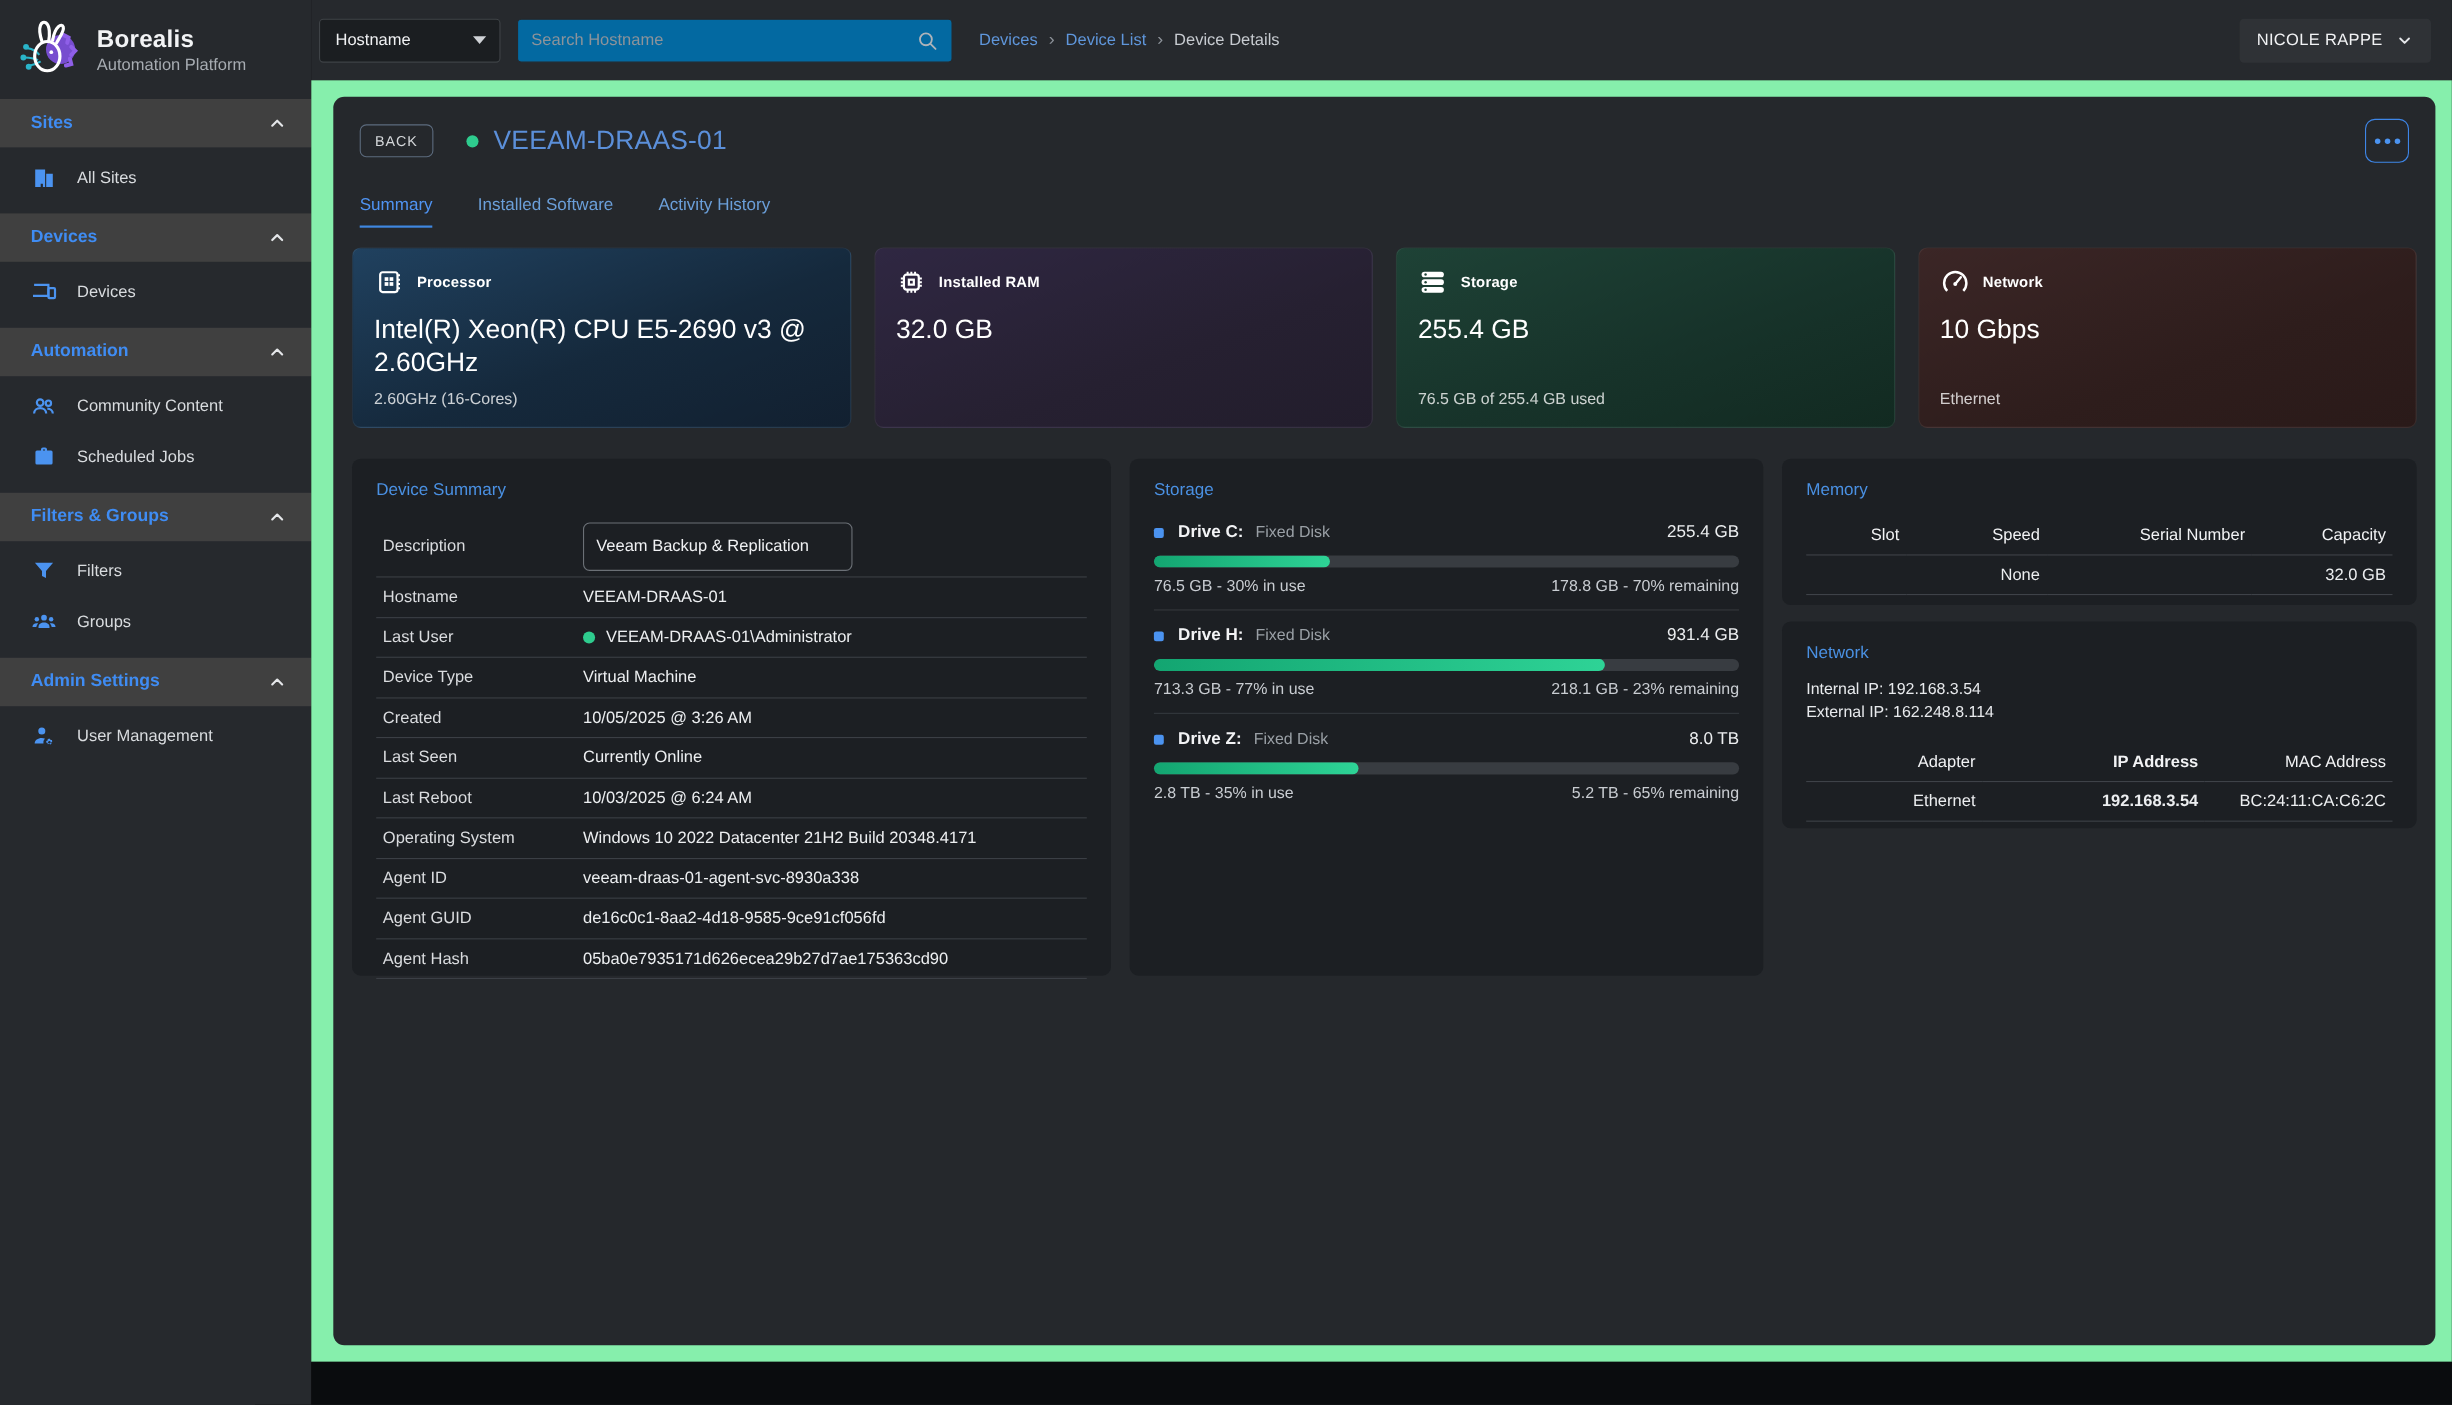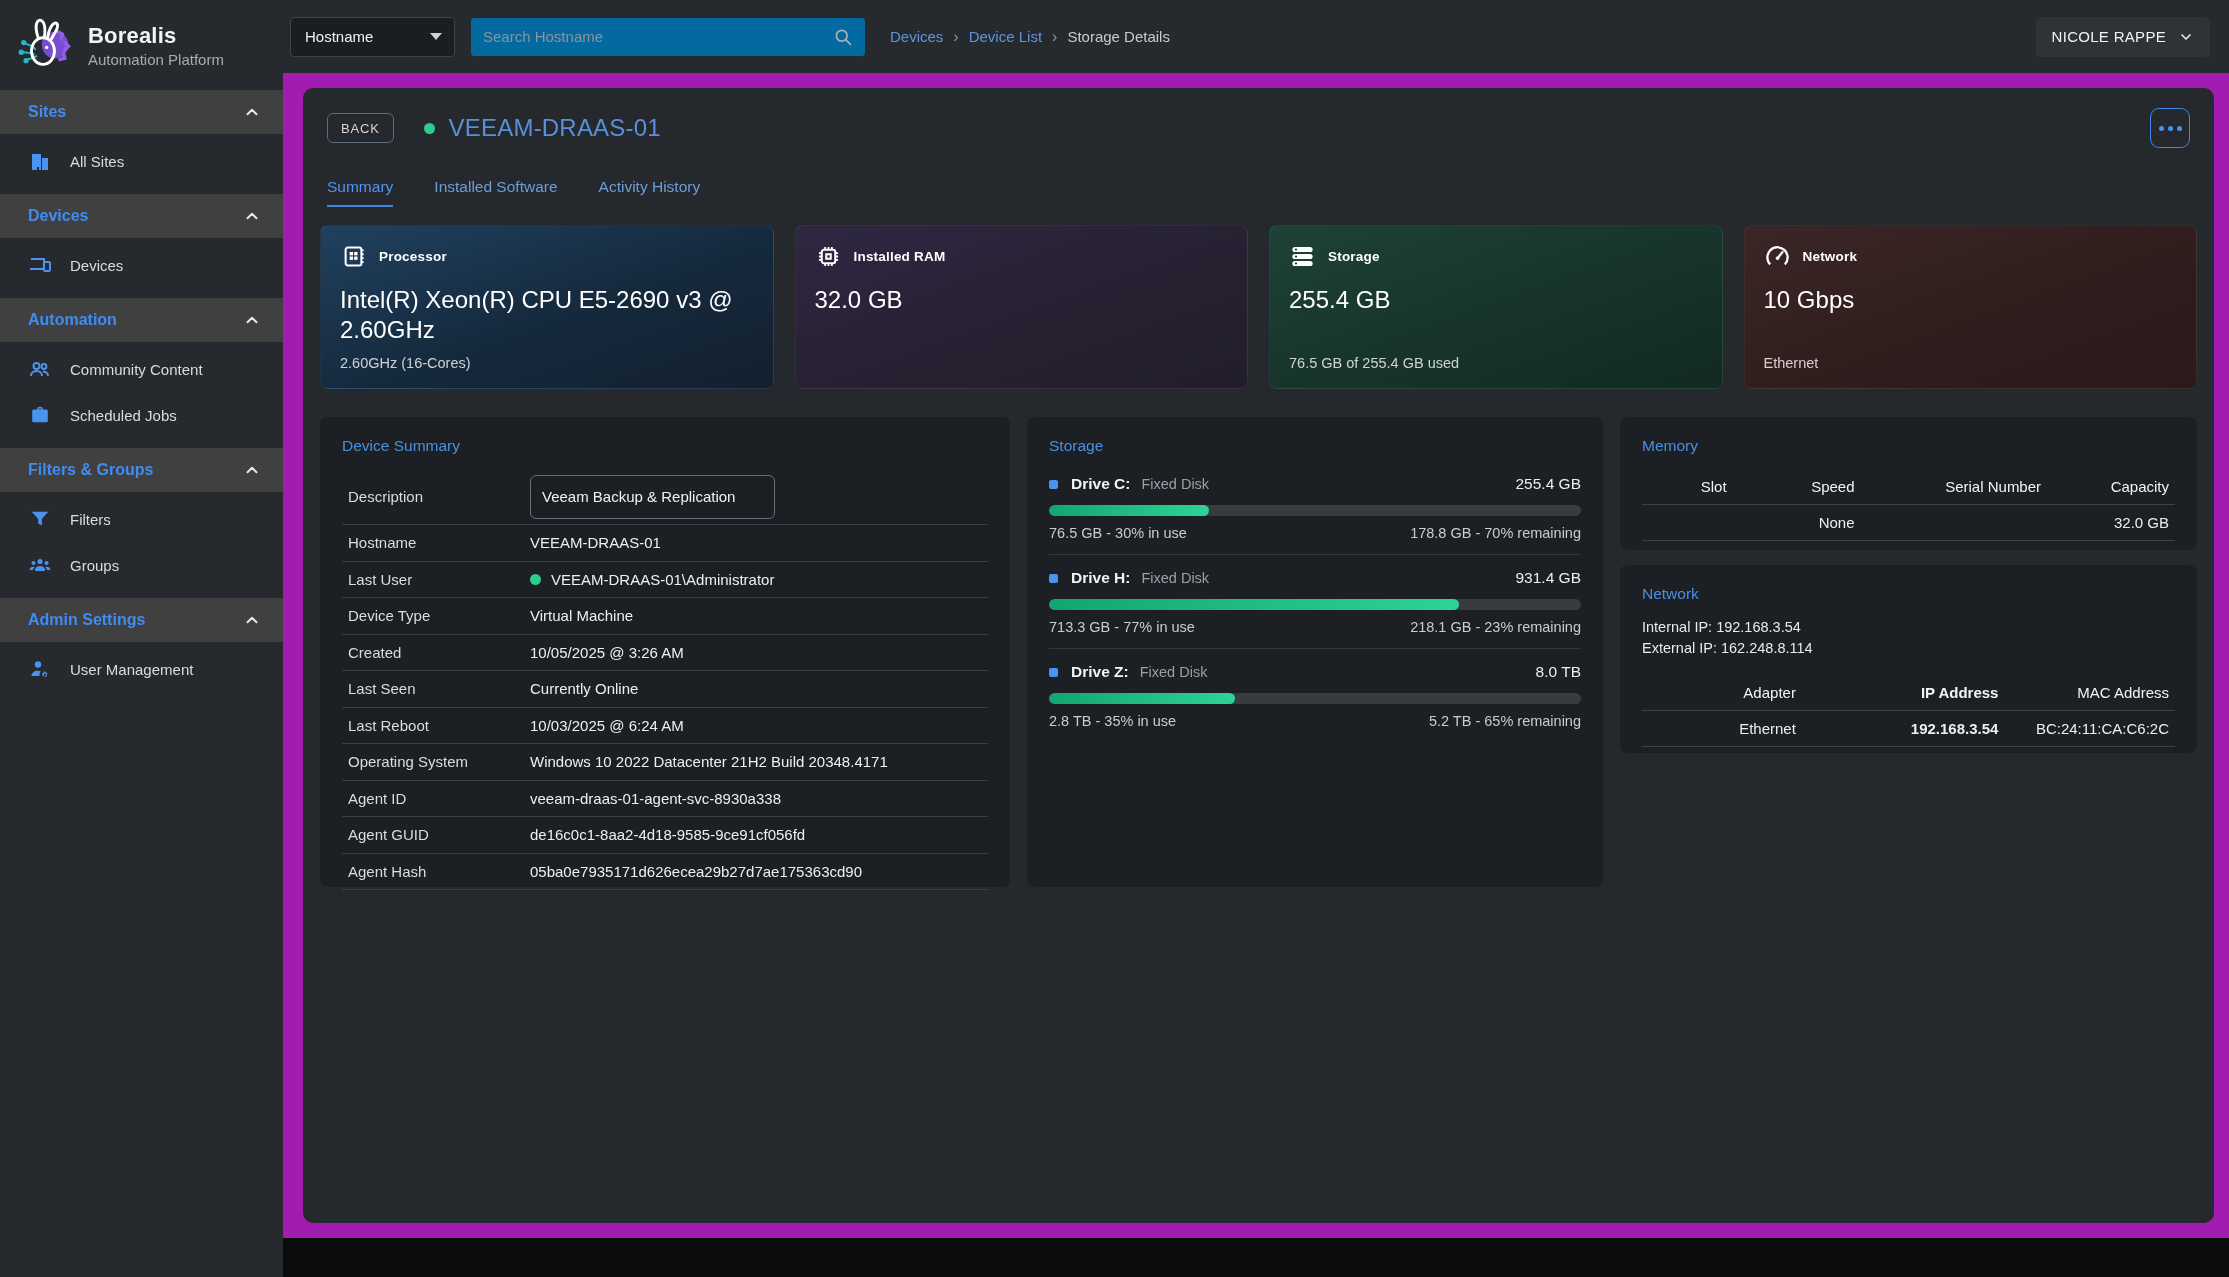--- a/index.html
+++ b/index.html
@@ -53,21 +53,21 @@
   .crumb-link { color:#5f96db; cursor:pointer; }
   .crumb-sep { color:#8d939a; font-size:16px; }
   .crumb-current { color:#c7cbd0; }
   .user-btn {
     margin-left:auto; height:40px; background:#2f3236; border-radius:4px; padding:0 16px;
     display:flex; align-items:center; gap:12px; font-size:15px; color:#f2f3f5; cursor:pointer; letter-spacing:.3px;
   }
   .user-chev { width:16px; height:16px; color:#e4e6e9; }
 
   
-  .content { flex:0 0 1165px; background:#a21caf; padding:15px 15px 15px 20px; }
+  .content { flex:0 0 1165px; background:#86efac; padding:15px 15px 15px 20px; }
   .bottom-strip { flex:1; background:#0a0c0e; }
   .panel { width:100%; height:1135px; background:#25282c; border-radius:10px; padding:20px 17px; }
 
   .panel-head { display:flex; align-items:center; padding:0 7px; }
   .back-btn {
     height:30px; padding:0 13px; background:transparent; color:#d4d7da;
     border:1px solid #5c6b7e; border-radius:6px; font-size:13px; letter-spacing:.8px; cursor:pointer;
     font-family:"Liberation Sans", sans-serif;
   }
   .status-dot { width:11px; height:11px; border-radius:50%; background:#2ecc8e; margin:0 14px 0 30px; }
@@ -297,21 +297,21 @@
         <svg class="search-icon" viewBox="0 0 24 24" fill="none" stroke="currentColor" stroke-width="2" stroke-linecap="round">
             <circle cx="10.5" cy="10.5" r="6.5"></circle>
             <line x1="15.5" y1="15.5" x2="21" y2="21"></line>
           </svg>
       </div>
       <nav class="breadcrumb">
         <span class="crumb-link">Devices</span>
         <span class="crumb-sep">›</span>
         <span class="crumb-link">Device List</span>
         <span class="crumb-sep">›</span>
-        <span class="crumb-current">Storage Details</span>
+        <span class="crumb-current">Device Details</span>
       </nav>
       <div class="user-btn">
         <span>NICOLE RAPPE</span>
         <svg class="user-chev" viewBox="0 0 24 24" fill="none" stroke="currentColor" stroke-width="2.6" stroke-linecap="round" stroke-linejoin="round">
             <polyline points="6 9 12 15 18 9"></polyline>
           </svg>
       </div>
     </header>
 
     <div class="content">

